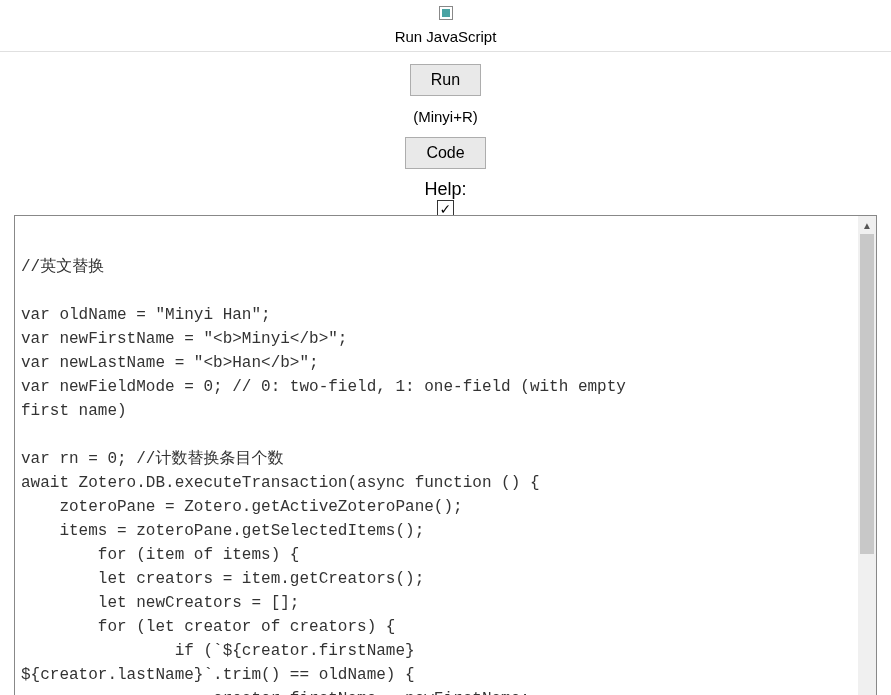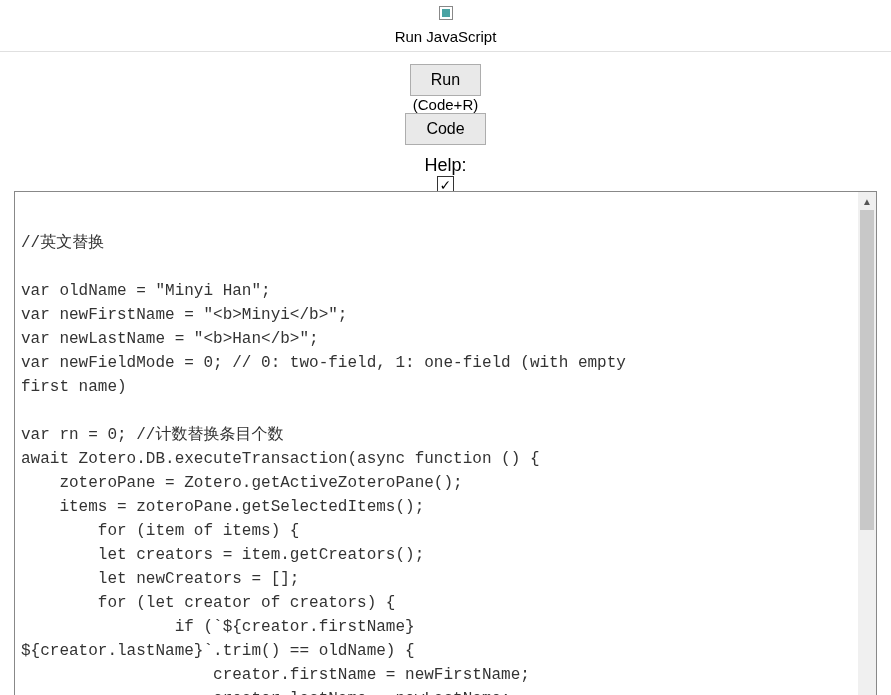--- a/index.html
+++ b/index.html
@@ -33,21 +33,21 @@
     top: 2px; left: 2px; right: 2px; bottom: 2px;
     background: #4aa3a3;
   }
   .title-text {
     font-size: 15px;
   }
   .toolbar {
     padding: 12px 14px 10px 14px;
     display: flex;
     align-items: center;
-    gap: 0;
+    gap: 12px;
   }
   .btn {
     background: #e9e9e9;
     border: 1px solid #adadad;
     padding: 6px 20px;
     font-size: 16px;
     cursor: pointer;
     font-family: inherit;
   }
   .shortcut {
@@ -145,21 +145,21 @@
 </head>
 <body>
 
 <div class="titlebar">
   <span class="titlebar-icon"></span>
   <span class="title-text">Run JavaScript</span>
 </div>
 
 <div class="toolbar">
   <button class="btn">Run</button>
-  <span class="shortcut">(Code+R)</span>
+  <span class="shortcut">(Minyi+R)</span>
   <button class="btn">Code</button>
 </div>
 
 <div class="main">
   <div class="left-col">
     <div class="label-row">
       <span class="section-label">Help:</span>
       <label class="checkbox-wrap">
         <span class="checkbox">✓</span>
         <span class="checkbox-label">Run as async function</span>

